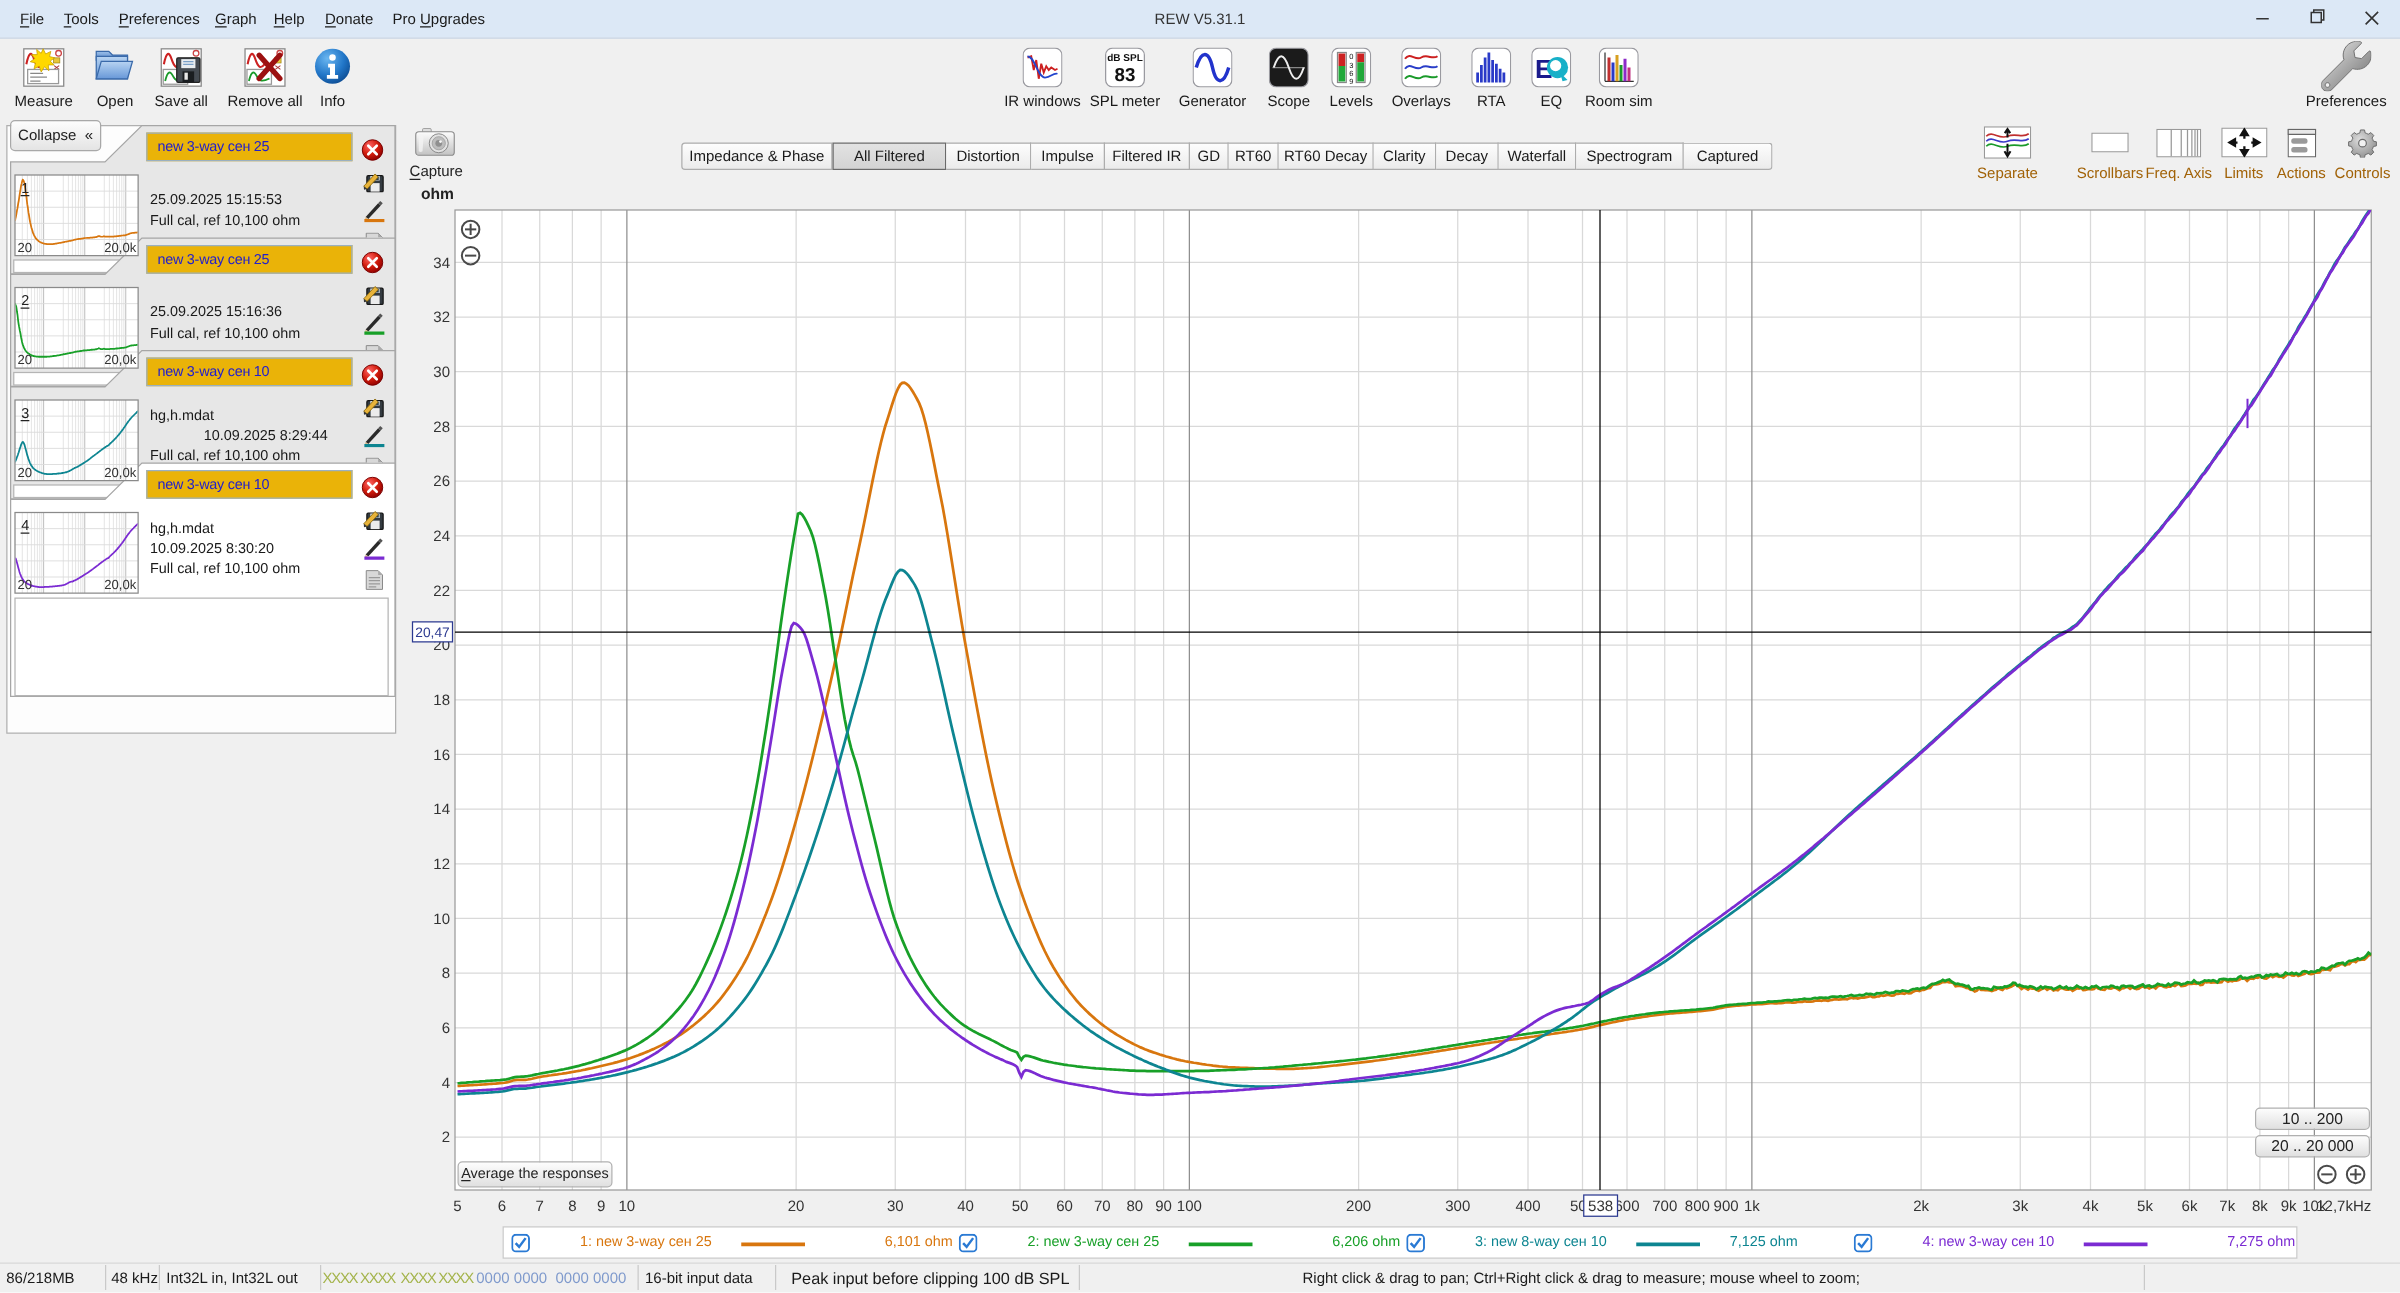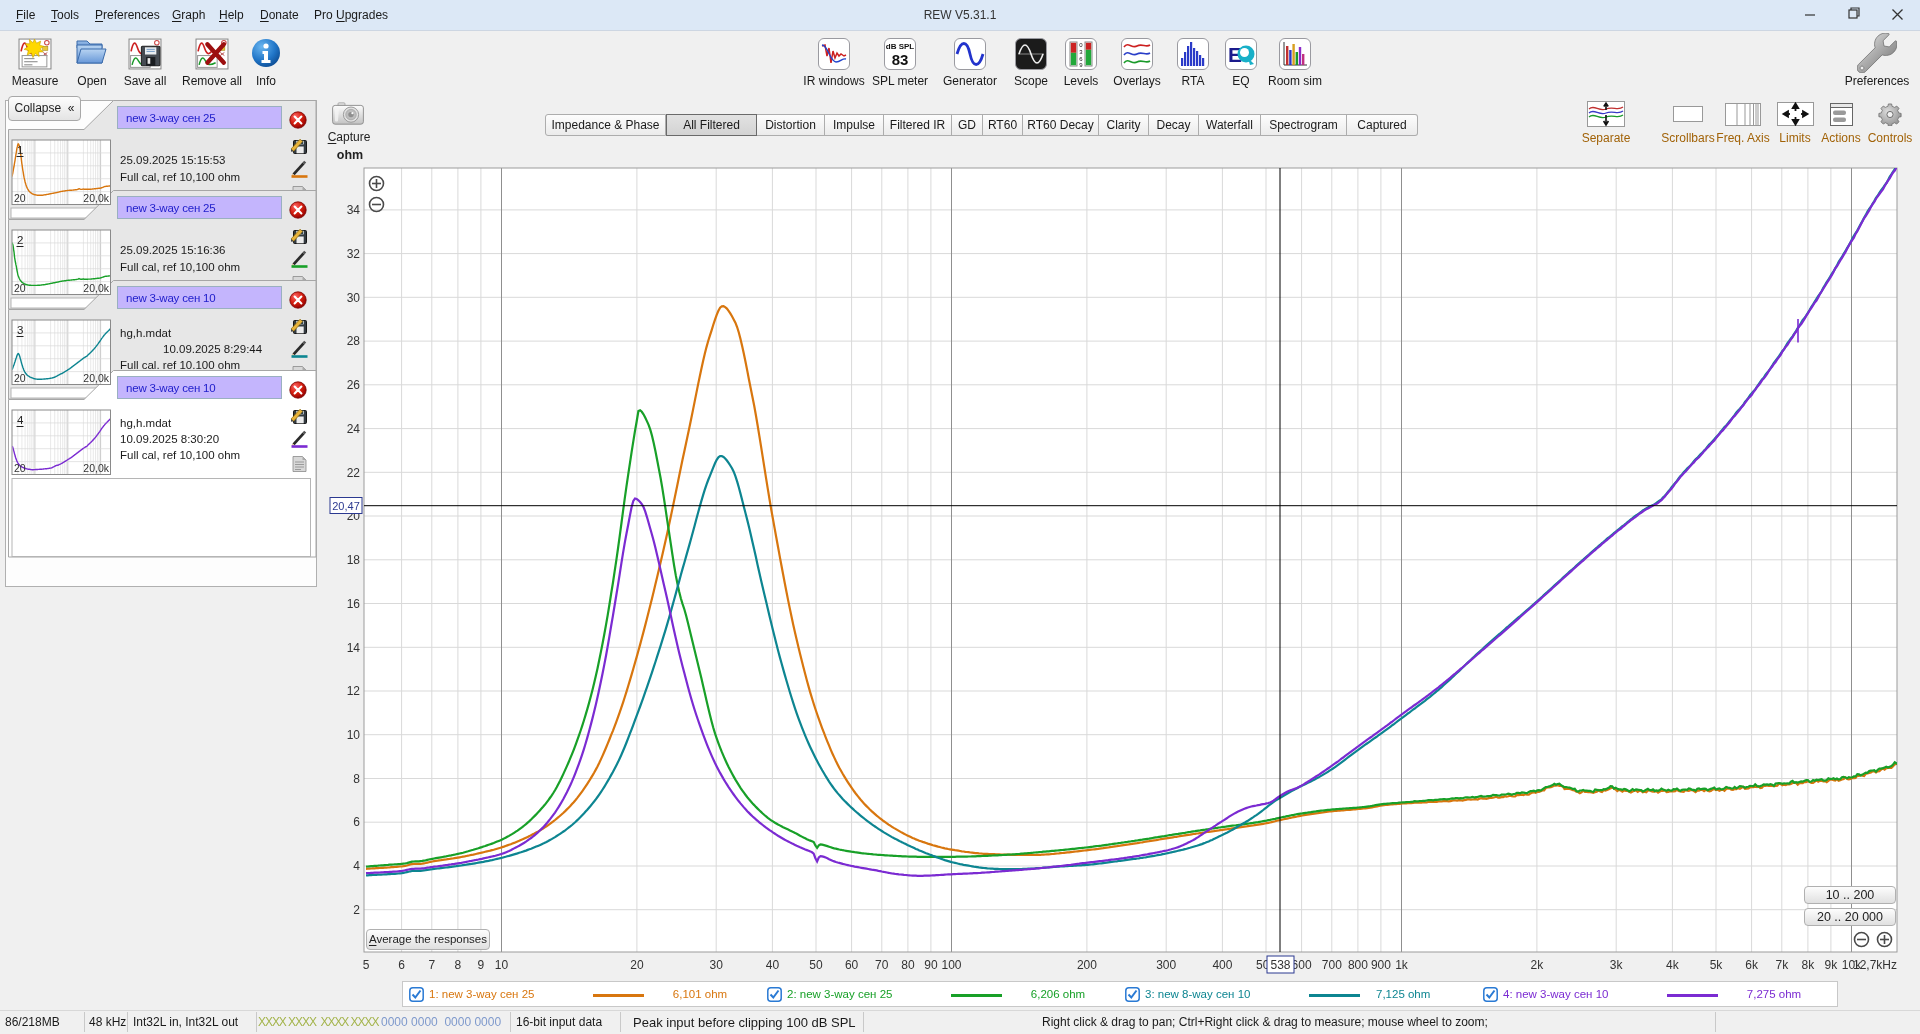--- a/index.html
+++ b/index.html
@@ -9,32 +9,32 @@
 .menu { position:absolute; top:8px; font-size:12px; color:#1a1a1a; }
 #wintitle { position:absolute; top:8px; left:0; width:1920px; text-align:center; font-size:12px; color:#333; }
 #toolbar { position:absolute; left:0; top:32px; width:1920px; height:63px; background:#f0f0f0; }
 .tlabel { position:absolute; font-size:12px; color:#1a1a1a; text-align:center; white-space:nowrap; }
 .tlabel2 { position:absolute; top:131px; font-size:12px; color:#a16207; text-align:center; white-space:nowrap; }
 .tab { position:absolute; top:114px; height:22px; background:linear-gradient(#fdfdfd,#ebebeb); border:1px solid #adadad; border-left:none;
   font-size:12px; color:#1a1a1a; text-align:center; line-height:21px; white-space:nowrap; overflow:hidden; }
 .tab.first { border-left:1px solid #adadad; border-radius:3px 0 0 3px; }
 .tab.last { border-radius:0 3px 3px 0; }
 .tab.sel { background:linear-gradient(#e2e2e2,#d3d3d3); border:1.5px solid #6a6a6a; line-height:20px; }
-.namefield { position:absolute; left:117px; width:164.5px; height:23px; background:#c4b5fd; border:1px solid #9ab0c0;
+.namefield { position:absolute; left:117px; width:164.5px; height:23px; background:#eab308; border:1px solid #9ab0c0;
   font-size:11.5px; letter-spacing:-0.2px; color:#2220cc; line-height:22px; padding-left:8px; white-space:nowrap; overflow:hidden; }
 .cardtext { position:absolute; left:120px; width:175px; font-size:11.5px; color:#1a1a1a; white-space:nowrap; }
 .axlab { font-family:"Liberation Sans",sans-serif; font-size:12px; fill:#333; }
 .tnum { font-family:"Liberation Sans",sans-serif; font-size:11.5px; fill:#222; }
 .tax { font-family:"Liberation Sans",sans-serif; font-size:10.5px; fill:#333; }
 #collapsebtn { position:absolute; left:8px; top:96px; width:73px; height:25px; background:linear-gradient(#fdfdfd,#e4e4e4);
   border:1px solid #a8a8a8; border-radius:4px; font-size:12px; color:#222; text-align:center; line-height:23px; }
 .gbtn { position:absolute; background:linear-gradient(#fdfdfd,#e0e0e0); border:1px solid #b0b0b0; border-radius:4px;
   font-size:12.5px; color:#222; text-align:center; }
 .legendbox { position:absolute; left:402px; top:981px; width:1436px; height:26px; background:#fff; border:1px solid #c8c8c8; }
-.legtext { position:absolute; top:988px; font-size:11.5px; white-space:nowrap; }
+.legtext { position:absolute; top:988px; font-size:11.5px; white-space:nowrap;margin-left:35px; }
 #statusbar { position:absolute; left:0; top:1010px; width:1920px; height:24px; background:#f0f0f0; border-top:1px solid #d8d8d8; }
 .sep { position:absolute; top:1012px; width:1px; height:20px; background:#c9c9c9; }
 .stext { position:absolute; top:1015px; font-size:12px; color:#1a1a1a; white-space:nowrap; }
 #capture { position:absolute; left:327px; top:130px; width:44px; text-align:center; font-size:12px; color:#222; }
 #ohmlab { position:absolute; left:336px; top:148px; width:28px; text-align:center; font-size:12.5px; font-weight:bold; color:#222; }
 u { text-underline-offset:2px; }
 </style></head>
 <body>
 <div id="app">
 <svg id="graph" class="abs" style="left:0;top:0" width="1920" height="1034" viewBox="0 0 1920 1034">
@@ -787,21 +787,21 @@
     </svg>
 <div class="legtext" style="left:787px;color:#18a028">2: new 3-way сен 25</div>
 <div class="abs" style="left:951px;top:993.5px;width:51px;height:3px;background:#18a028"></div>
 <div class="legtext" style="left:1018px;color:#18a028;width:80px;text-align:center">6,206 ohm</div>
     <svg class="abs" style="left:1125px;top:987px" width="15" height="15" viewBox="0 0 15 15">
 <rect x="0.8" y="0.8" width="13.4" height="13.4" rx="3" fill="#fff" stroke="#2a7ad4" stroke-width="1.5"></rect>
 <path d="M3.5,7.5 L6.3,10.5 L11.5,3.5" stroke="#2a7ad4" stroke-width="2" fill="none"></path>
     </svg>
 <div class="legtext" style="left:1145px;color:#0d8591">3: new 8-way сен 10</div>
 <div class="abs" style="left:1309px;top:993.5px;width:51px;height:3px;background:#0d8591"></div>
-<div class="legtext" style="left:1376px;color:#0d8591;width:80px;text-align:left">7,125 ohm</div>
+<div class="legtext" style="left:1336px;color:#0d8591;width:80px;text-align:center">7,125 ohm</div>
     <svg class="abs" style="left:1483px;top:987px" width="15" height="15" viewBox="0 0 15 15">
 <rect x="0.8" y="0.8" width="13.4" height="13.4" rx="3" fill="#fff" stroke="#2a7ad4" stroke-width="1.5"></rect>
 <path d="M3.5,7.5 L6.3,10.5 L11.5,3.5" stroke="#2a7ad4" stroke-width="2" fill="none"></path>
     </svg>
 <div class="legtext" style="left:1503px;color:#7b2bd2">4: new 3-way сен 10</div>
 <div class="abs" style="left:1667px;top:993.5px;width:51px;height:3px;background:#7b2bd2"></div>
 <div class="legtext" style="left:1734px;color:#7b2bd2;width:80px;text-align:center">7,275 ohm</div>
 <div id="statusbar"></div>
 <div class="sep" style="left:84px"></div>
     <div class="sep" style="left:127px"></div>

